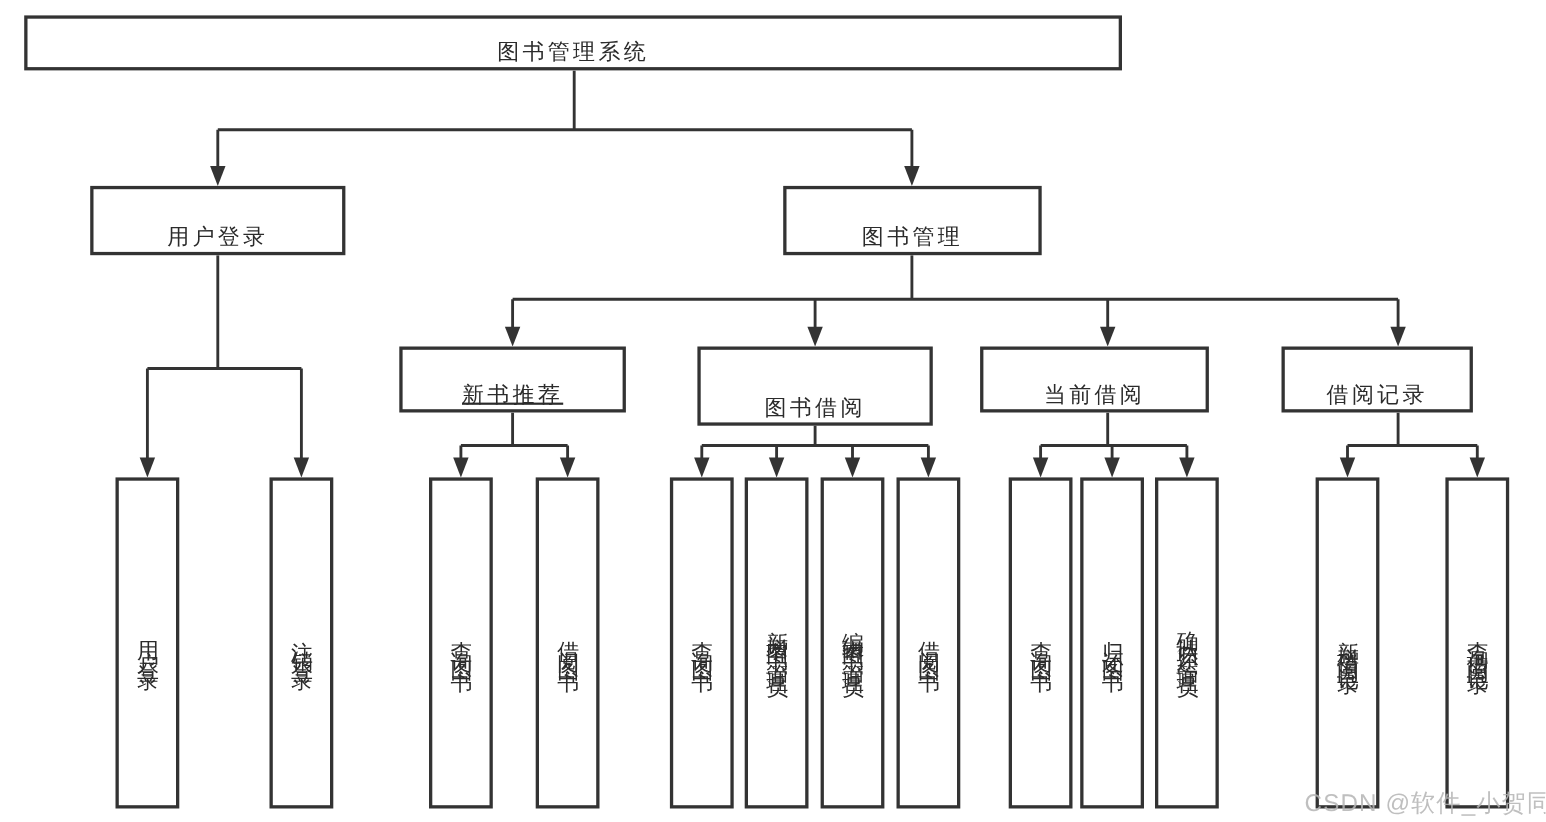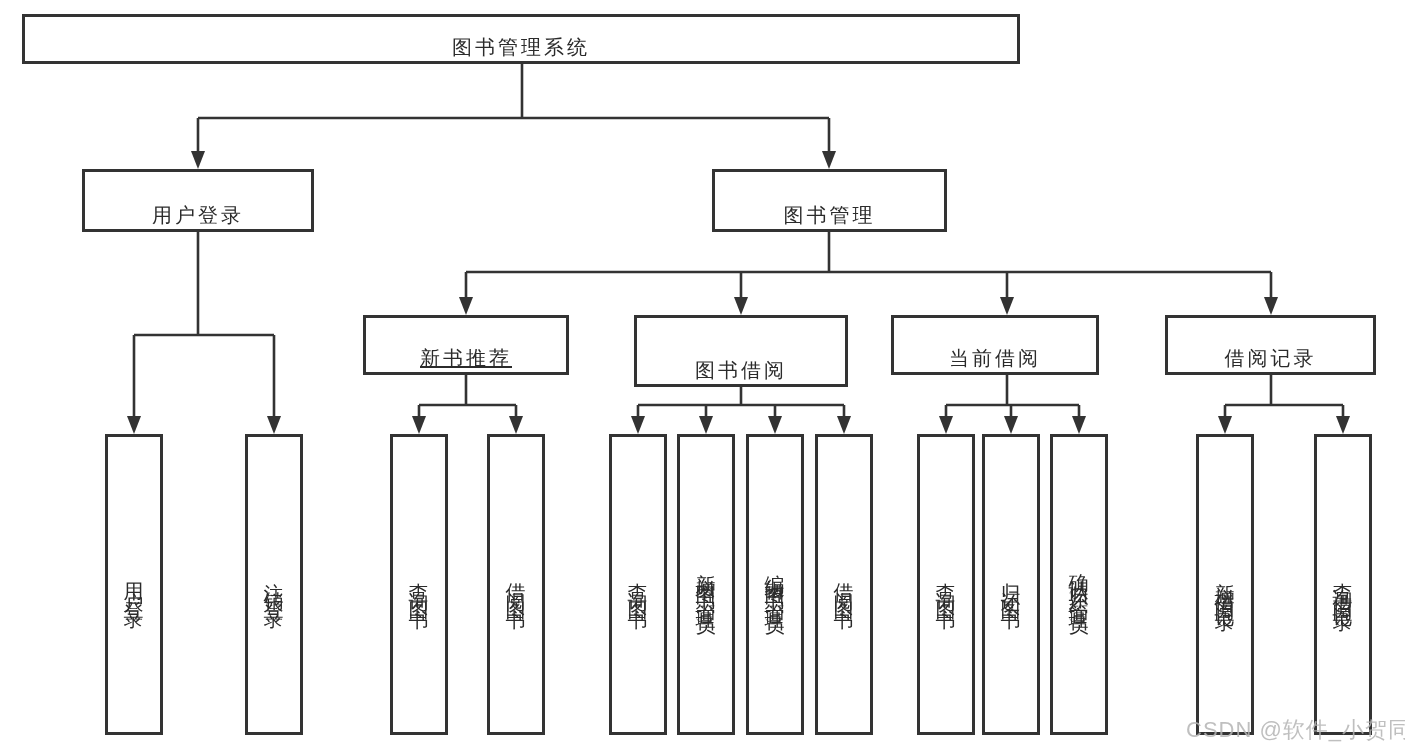--- a/index.html
+++ b/index.html
@@ -44,21 +44,21 @@
     font-size: 20px;
     letter-spacing: 3px;
     white-space: nowrap;
   }
   .node-root   { left: 22px;   top: 14px;  width: 998px; height: 50px; }
   .node-l2a    { left: 82px;   top: 169px; width: 232px; height: 63px; }
   .node-l2b    { left: 712px;  top: 169px; width: 235px; height: 63px; }
   .node-l3a    { left: 363px;  top: 315px; width: 206px; height: 60px; text-decoration: underline; }
   .node-l3b    { left: 634px;  top: 315px; width: 214px; height: 72px; }
   .node-l3c    { left: 891px;  top: 315px; width: 208px; height: 60px; }
-  .node-l3d    { left: 1165px; top: 315px; width: 211px; height: 60px; }
+  .node-l3d    { left: 1165px; top: 315px; width: 174px; height: 60px; }
   .leaf {
     position: absolute;
     box-sizing: border-box;
     top: 434px;
     width: 58px;
     height: 301px;
     background: var(--box-fill, #ffffff);
     border: 3px solid var(--box-border, #333333);
     writing-mode: vertical-rl;
     text-orientation: mixed;

